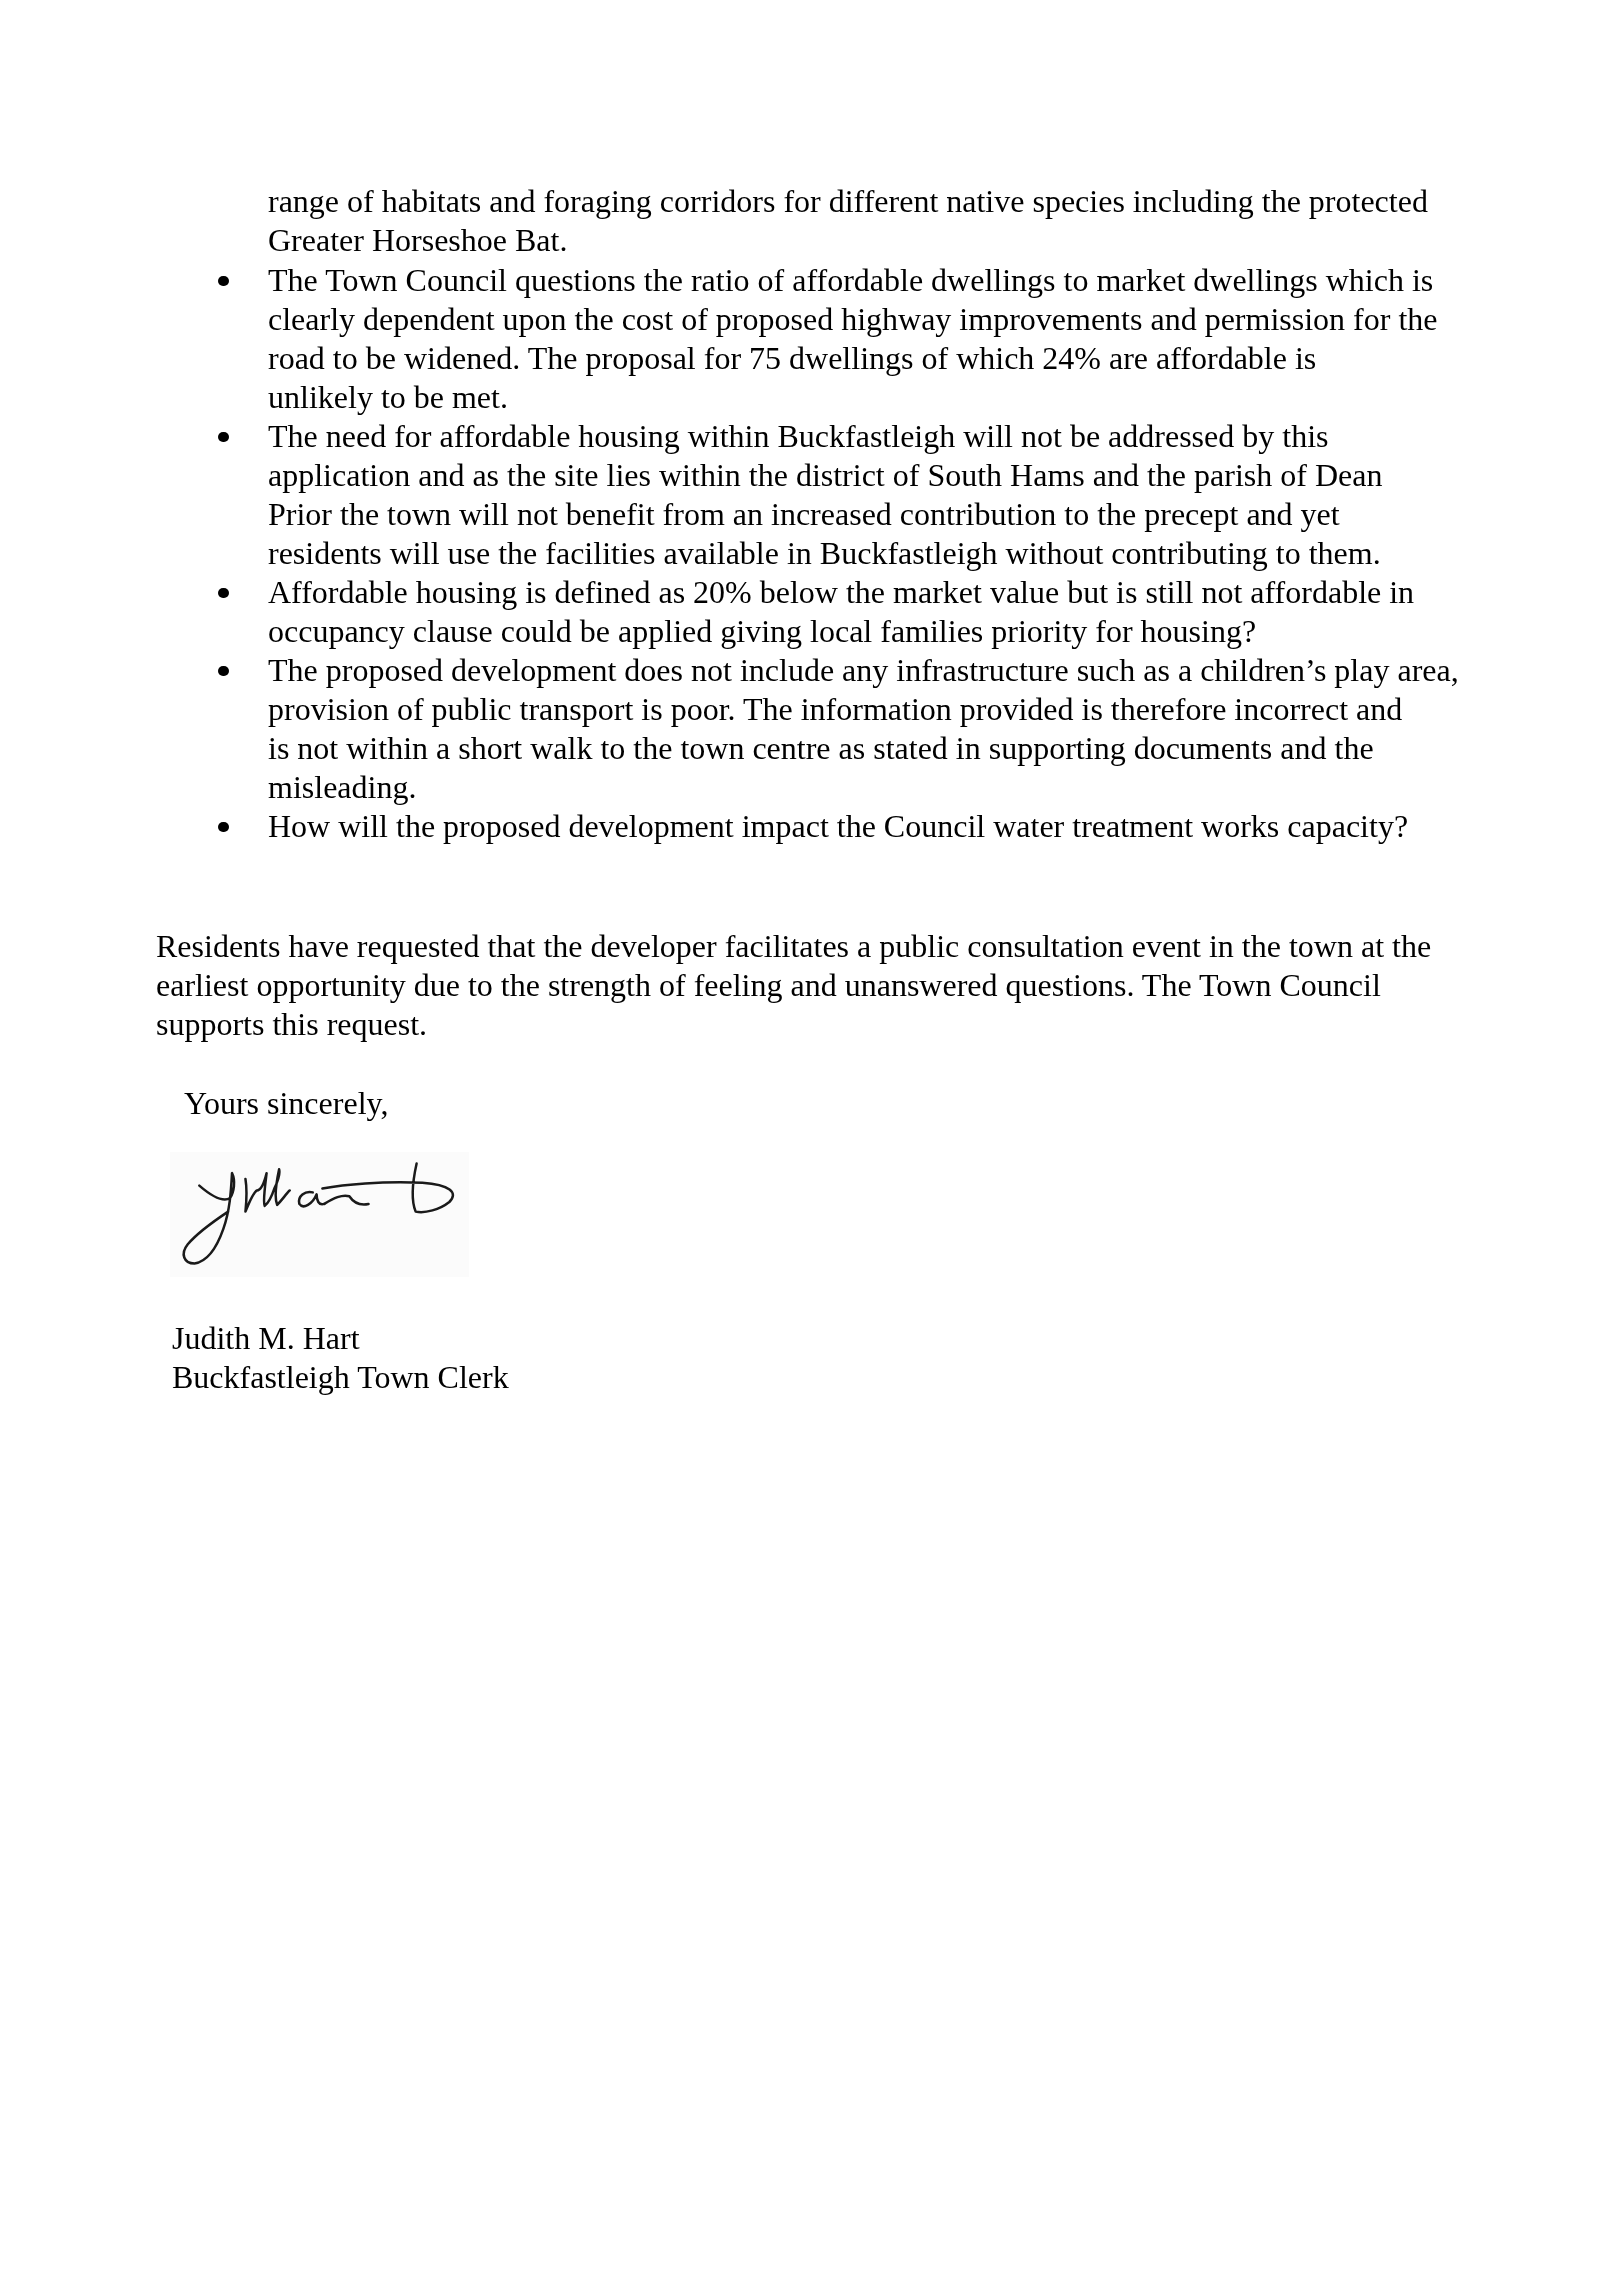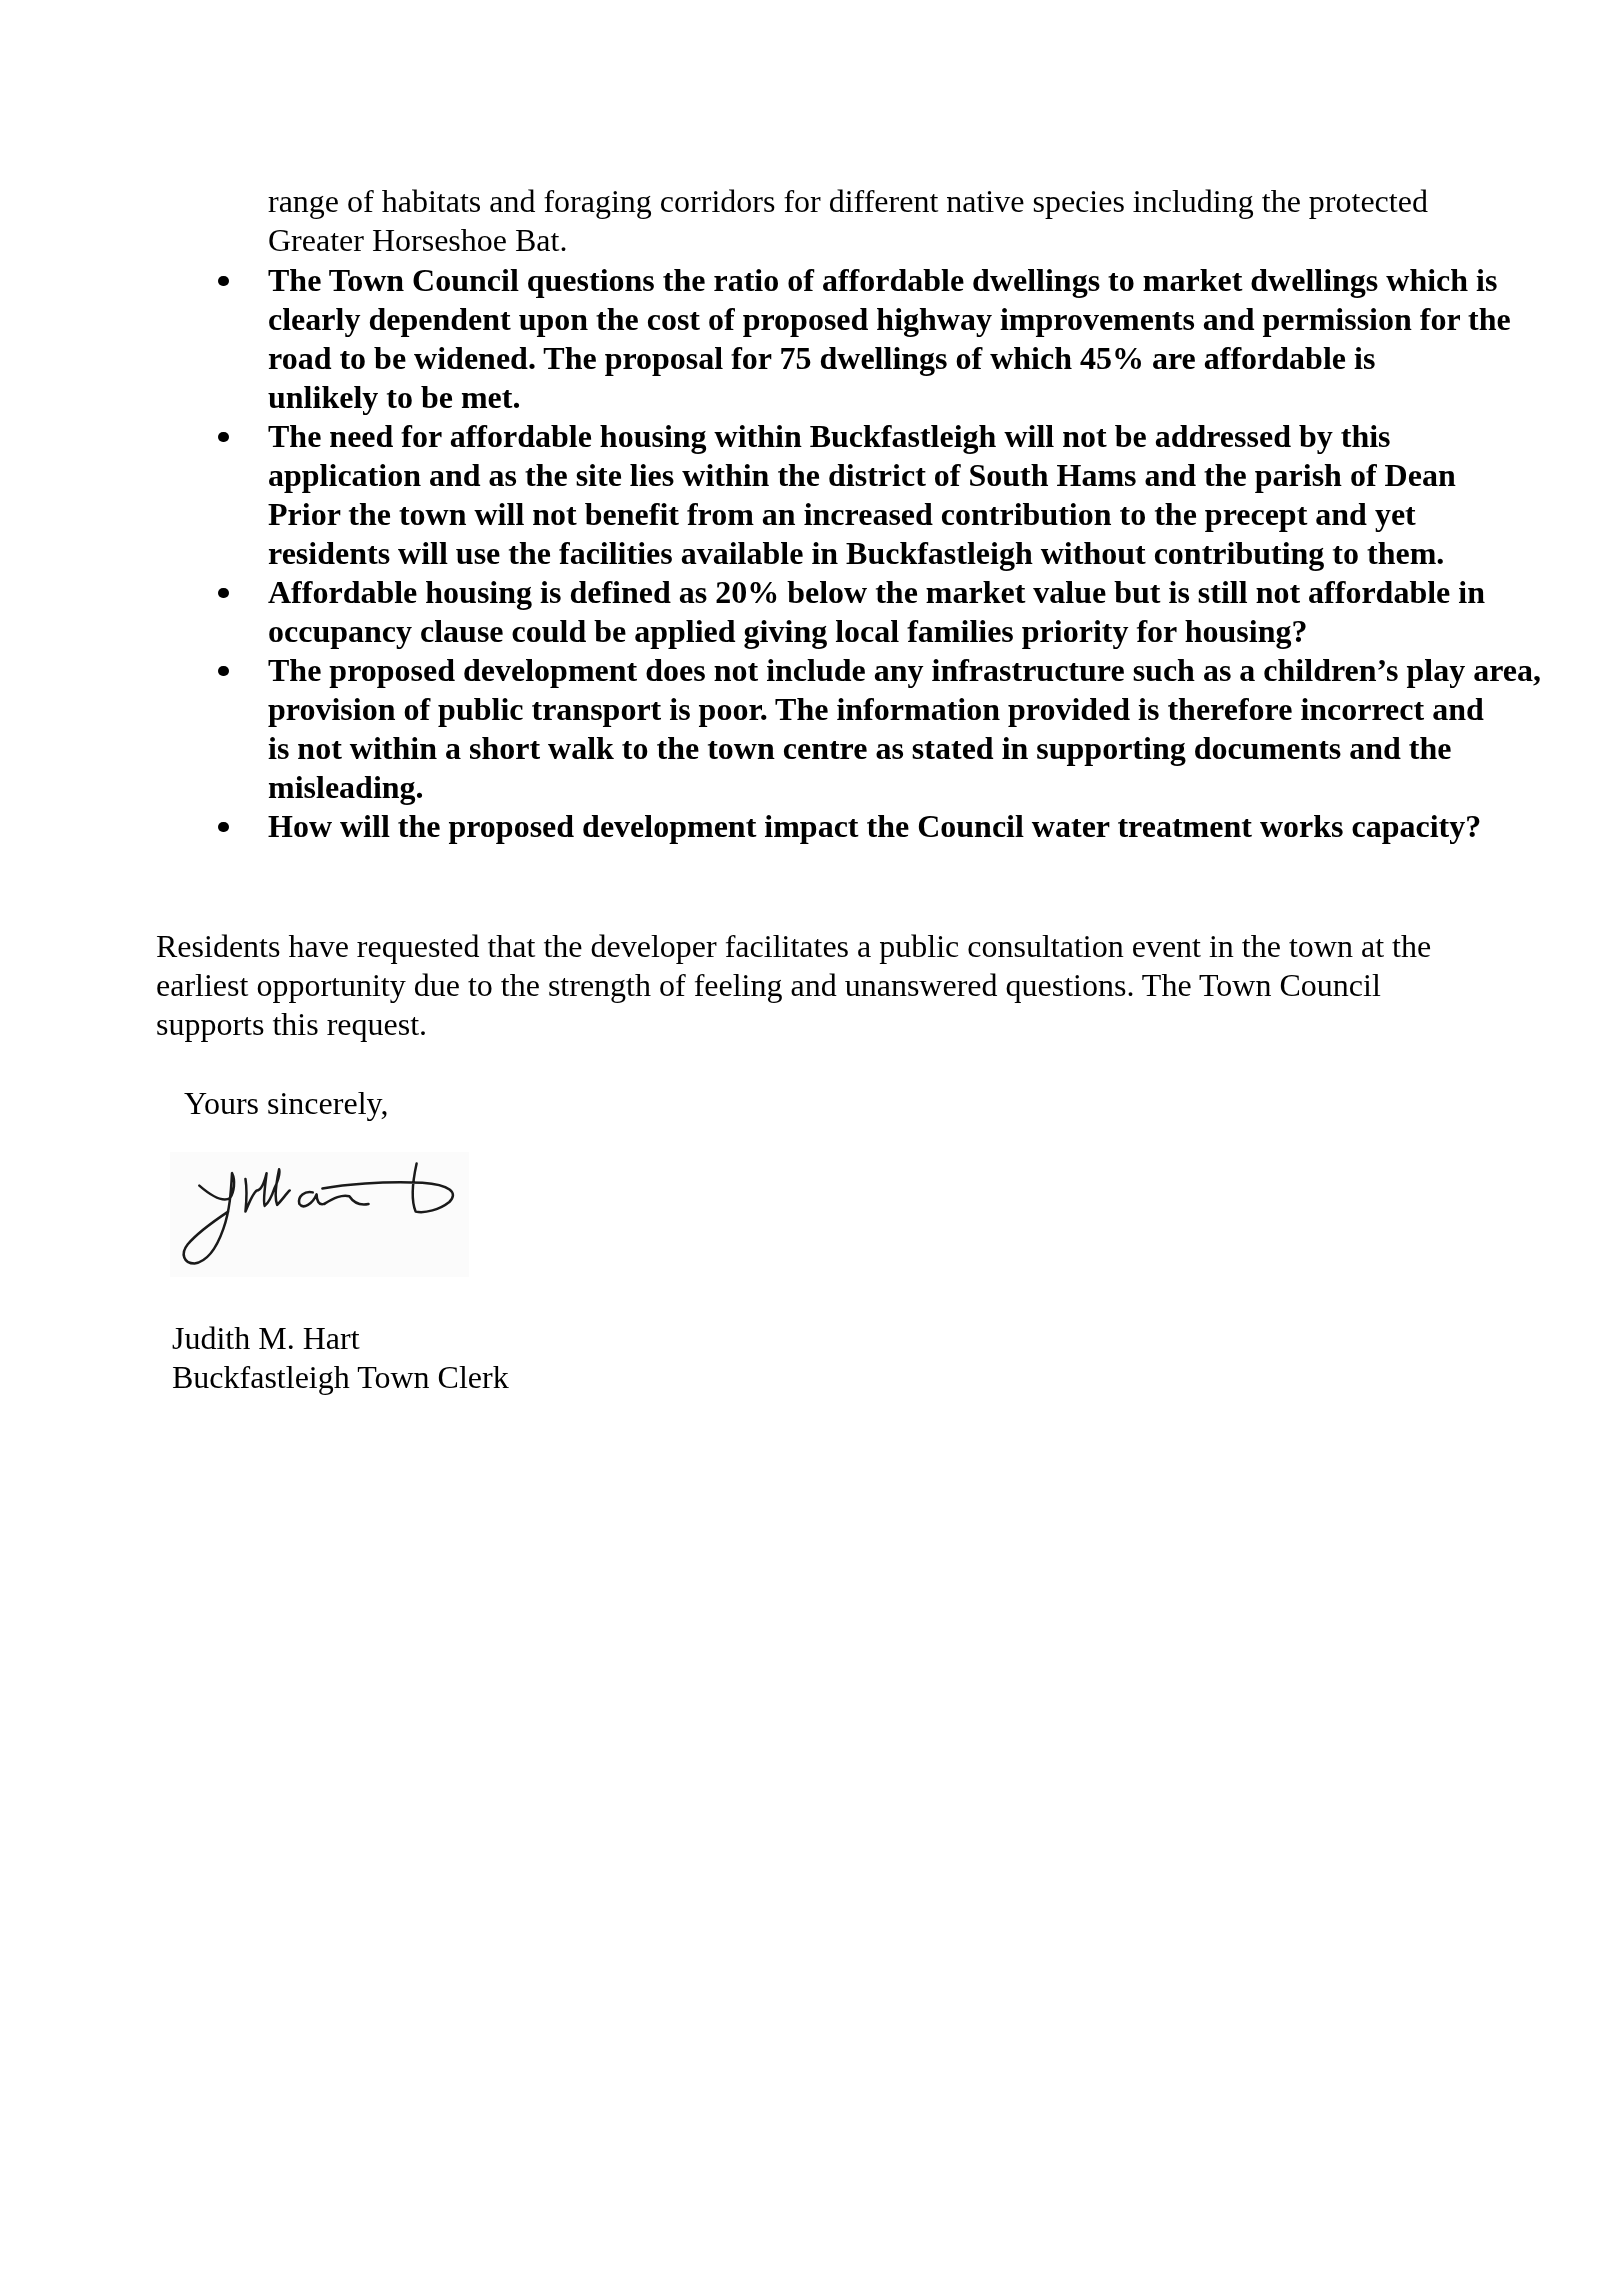--- a/index.html
+++ b/index.html
@@ -7,21 +7,21 @@
   .page { position: absolute; left: 0; top: 0; width: 1621px; height: 2293px; background: #fff; }
   .txt {
     font-family: "Liberation Serif", "DejaVu Serif", serif;
     font-size: 32px;
     line-height: 39px;
     color: #000;
     white-space: nowrap;
   }
   .block { position: absolute; }
   .line { display: block; height: 39px; }
-  .bullet-item { position: relative; font-weight: bold; }
+  .bullet-item { position: relative; }
   .bullet {
     position: absolute;
     left: -50px;
     top: 14.7px;
     width: 10.8px; height: 10.8px;
     border-radius: 50%;
     background: #000;
   }
   .sig {
     position: absolute;
@@ -40,21 +40,21 @@
     <span class="line">range of habitats and foraging corridors for different native species including the protected</span>
     <span class="line">Greater Horseshoe Bat.</span>
   </div>
 
   <div class="block txt" style="left:268px; top:261px;">
 
     <div class="bullet-item">
       <span class="bullet"></span>
       <span class="line">The Town Council questions the ratio of affordable dwellings to market dwellings which is</span>
       <span class="line">clearly dependent upon the cost of proposed highway improvements and permission for the</span>
-      <span class="line">road to be widened. The proposal for 75 dwellings of which 45% are affordable is</span>
+      <span class="line">road to be widened. The proposal for 75 dwellings of which 24% are affordable is</span>
       <span class="line">unlikely to be met.</span>
     </div>
 
     <div class="bullet-item">
       <span class="bullet"></span>
       <span class="line">The need for affordable housing within Buckfastleigh will not be addressed by this</span>
       <span class="line">application and as the site lies within the district of South Hams and the parish of Dean</span>
       <span class="line">Prior the town will not benefit from an increased contribution to the precept and yet</span>
       <span class="line">residents will use the facilities available in Buckfastleigh without contributing to them.</span>
     </div>

